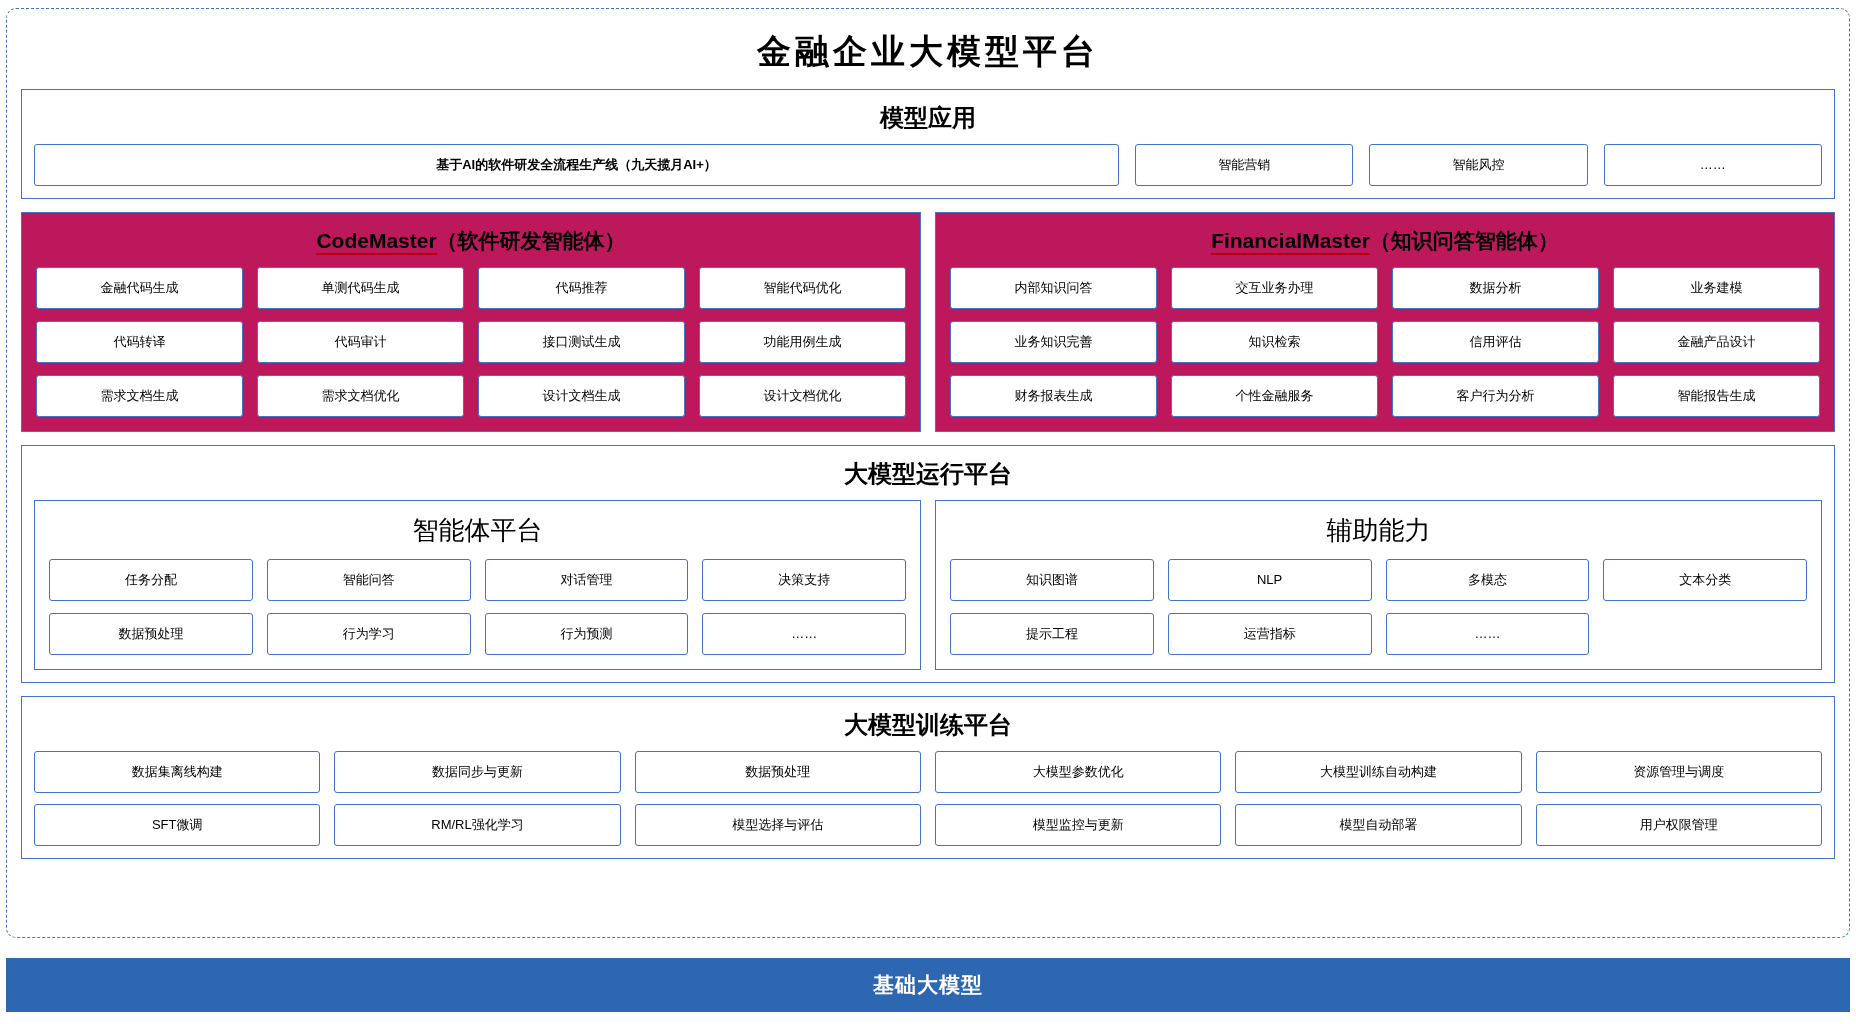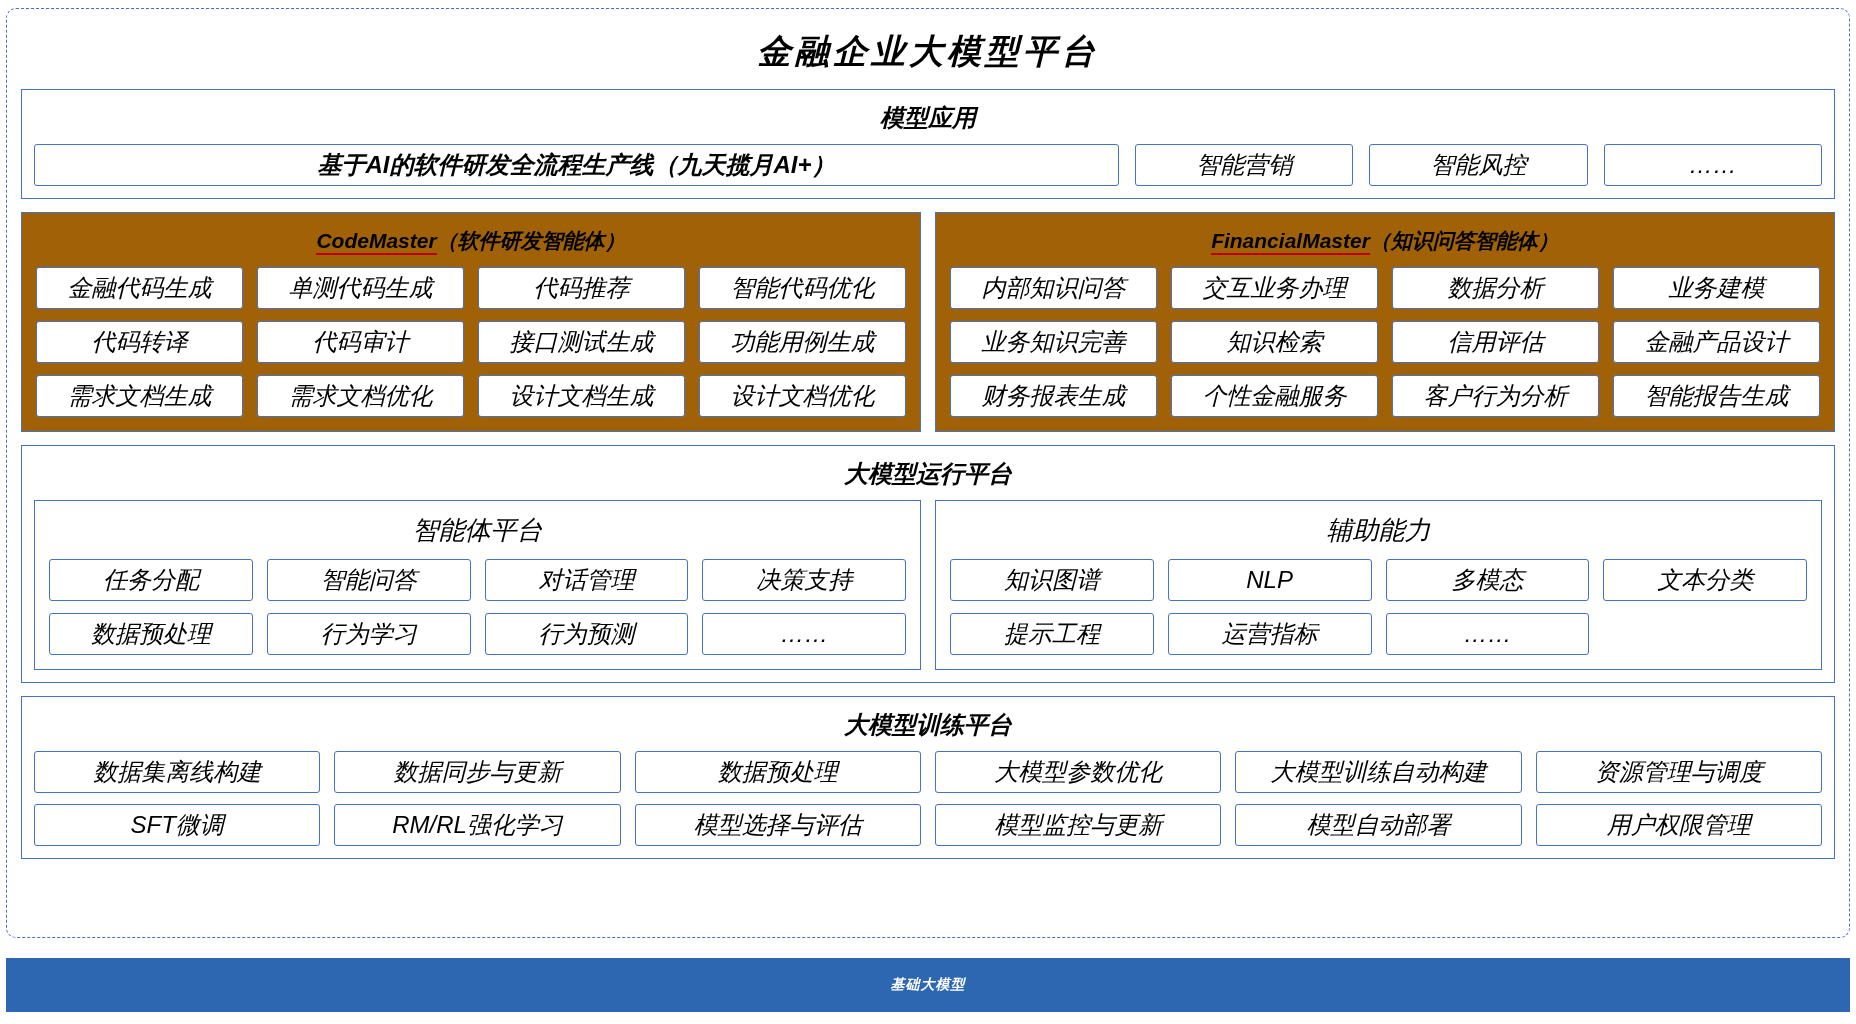--- a/index.html
+++ b/index.html
@@ -13,21 +13,20 @@
     font-family: "Liberation Sans", sans-serif;
     color: #000000;
     overflow: hidden;
   }
   .page {
     position: relative;
     width: 1856px;
     height: 866px;
     box-sizing: border-box;
     padding: 0;
-    font-style: italic;
   }
   .outer-frame {
     position: absolute;
     left: 6px;
     top: 8px;
     width: 1844px;
     height: 930px;
     box-sizing: border-box;
     border: 1.5px dashed #4472c4;
     border-radius: 10px;
@@ -55,39 +54,39 @@
     margin: 2px 0 10px 0;
   }
   .chip {
     box-sizing: border-box;
     border: 1px solid #4472c4;
     background: #fff;
     border-radius: 3px;
     height: 42px;
     line-height: 40px;
     text-align: center;
-    font-size: 24px;
+    font-size: 13px;
     flex: 1 1 0;
     white-space: nowrap;
     overflow: hidden;
   }
   .chip.bold { font-weight: bold; }
 
   
   .app-row { display: flex; gap: 16px; align-items: center; }
   .app-main { flex: 0 0 1085px; }
   .app-small { flex: 1 1 0; }
 
   
   .agents { display: flex; gap: 14px; margin-bottom: 13px; }
   .agent-panel {
     flex: 1 1 0;
     box-sizing: border-box;
     border: 1px solid #4472c4;
-    background: #a16207;
+    background: #be185d;
     padding: 10px 14px 14px 14px;
   }
   .agent-title {
     text-align: center;
     font-size: 21px;
     font-weight: bold;
     margin: 4px 0 12px 0;
   }
   .agent-title .en {
     border-bottom: 2px solid #c00000;
@@ -121,21 +120,21 @@
 
   
   .base-bar {
     position: absolute;
     left: 6px;
     top: 958px;
     width: 1844px;
     height: 54px;
     background: #2e67b1;
     color: #ffffff;
-    font-size: 14px;
+    font-size: 21px;
     font-weight: bold;
     display: flex;
     align-items: center;
     justify-content: center;
     letter-spacing: 1px;
   }
 </style>
 </head>
 <body>
 

